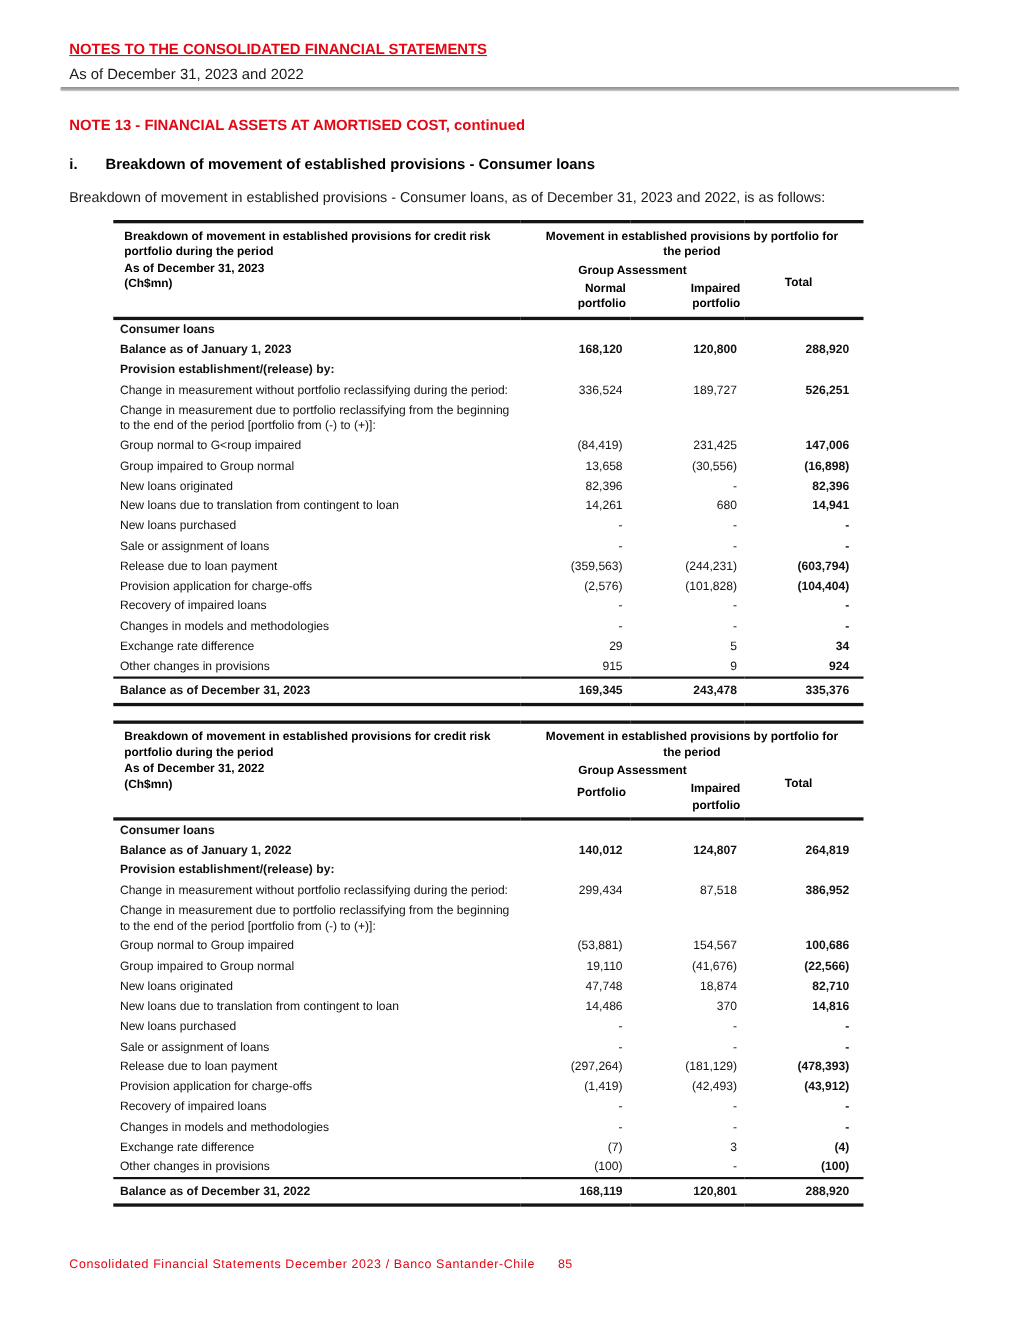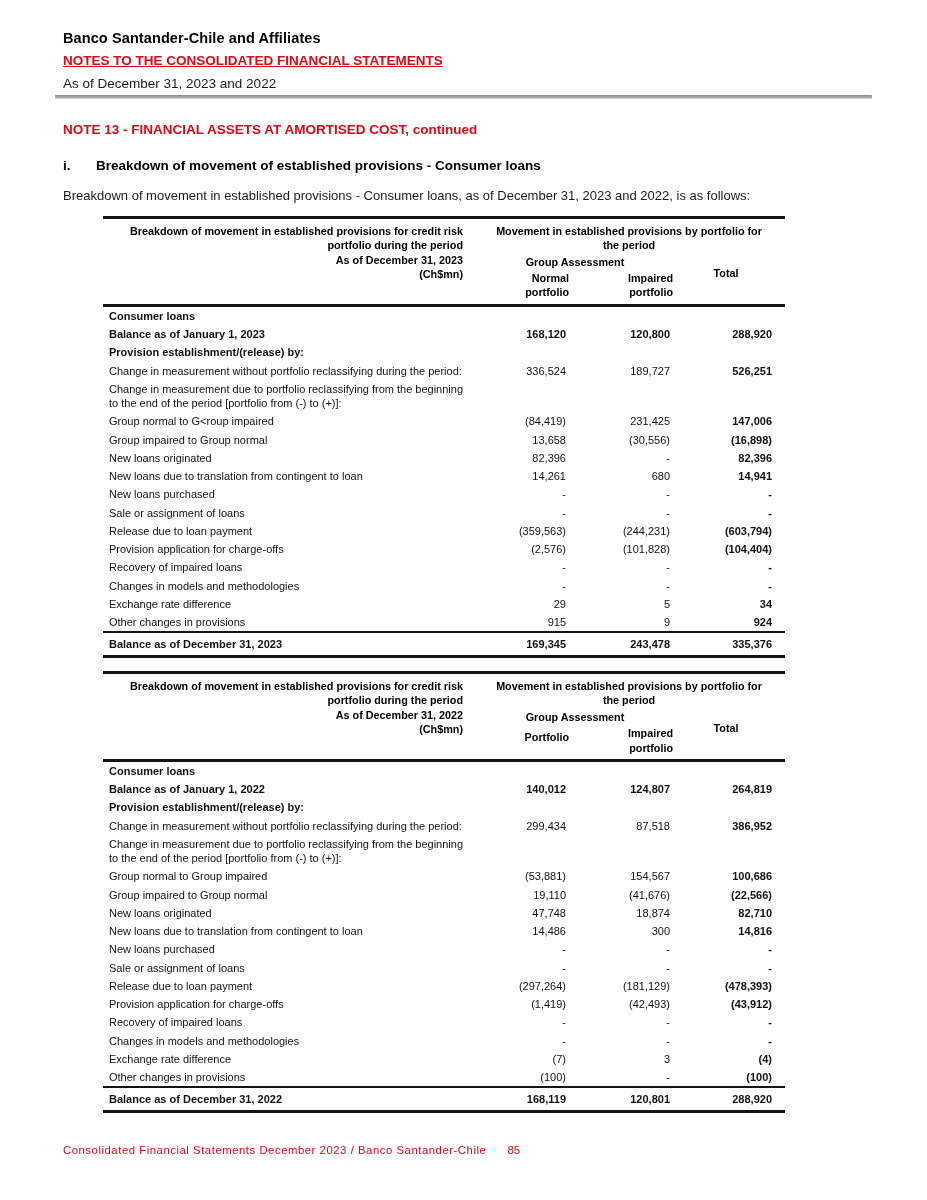--- a/index.html
+++ b/index.html
@@ -33,21 +33,21 @@
     font-size: 11px; color: #111;
     border-top: 3px solid #141414;
   }
   .fin-table col.c-label { width: 370px; }
   .fin-table col.c-v1 { width: 100px; }
   .fin-table col.c-v2 { width: 104px; }
   .fin-table col.c-v3 { width: 108px; }
 
   .fin-table thead { border-bottom: 3px solid #141414; }
   .fin-table thead th { font-weight: bold; font-size: 10.8px; line-height: 1.33; vertical-align: top; color:#000; }
-  .fin-table th.lh { padding: 5px 10px 4px; text-align: right; }
+  .fin-table th.lh { padding: 5px 10px 4px; text-align: left; }
   .fin-table th.rh { padding: 5px 14px 1px; text-align: center; }
   .fin-table th.ga { padding: 1px 0 1px; text-align: center; }
   .fin-table th.tot { vertical-align: middle; text-align: center; padding: 0 10px 12px 0; }
   .fin-table th.pc { text-align: right; padding: 1px 4px 4px; }
   .fin-table th.pc.single { vertical-align: middle; padding-bottom: 10px; }
 
   .fin-table tbody td { padding: 2.1px 0; line-height: 1.28; vertical-align: top; }
   .fin-table td.lbl { padding-left: 6px; padding-right: 4px; text-align: left; }
   .fin-table td.num { text-align: right; font-variant-numeric: tabular-nums; }
   .fin-table td.v1 { padding-right: 7px; }
@@ -64,21 +64,20 @@
     font-size: 11.3px; color: var(--red); letter-spacing: .55px; white-space: nowrap;
   }
   .page-footer .page-number { margin-left: 21px; letter-spacing: .2px; }
 
   :root { --red: #e30613; }
 </style>
 </head>
 <body>
 
 <div class="content">
-  <div class="company-name">Banco Santander-Chile and Affiliates</div>
   <div class="notes-title">NOTES TO THE CONSOLIDATED FINANCIAL STATEMENTS</div>
   <div class="date-line">As of December 31, 2023 and 2022</div>
   <div class="header-divider"></div>
 
   <div class="note-title">NOTE 13 - FINANCIAL ASSETS AT AMORTISED COST, continued</div>
 
   <div class="section-heading">
     <span class="idx">i.</span>
     <span>Breakdown of movement of established provisions - Consumer loans</span>
   </div>
@@ -363,21 +362,21 @@
             </td>
             <td class="num v1">47,748</td>
             <td class="num v2">18,874</td>
             <td class="num v3">82,710</td>
           </tr>
           <tr class="normal">
             <td class="lbl">
               <div>New loans due to translation from contingent to loan</div>
             </td>
             <td class="num v1">14,486</td>
-            <td class="num v2">300</td>
+            <td class="num v2">370</td>
             <td class="num v3">14,816</td>
           </tr>
           <tr class="normal">
             <td class="lbl">
               <div>New loans purchased</div>
             </td>
             <td class="num v1">-</td>
             <td class="num v2">-</td>
             <td class="num v3">-</td>
           </tr>

